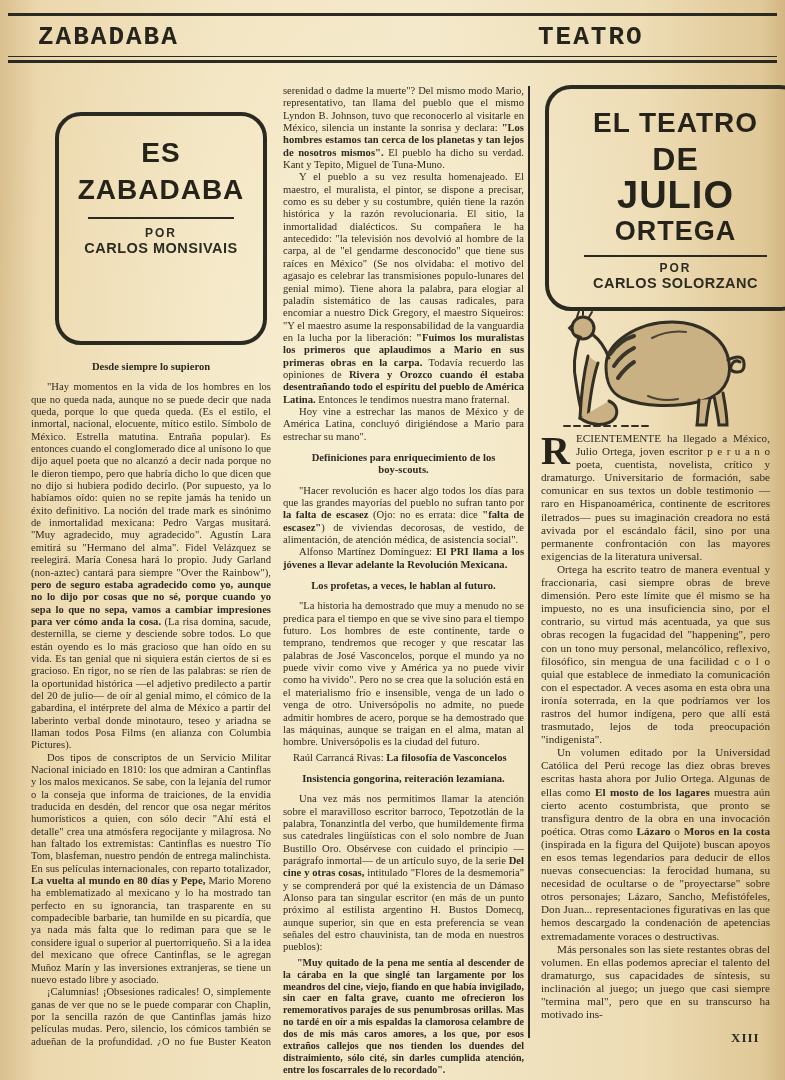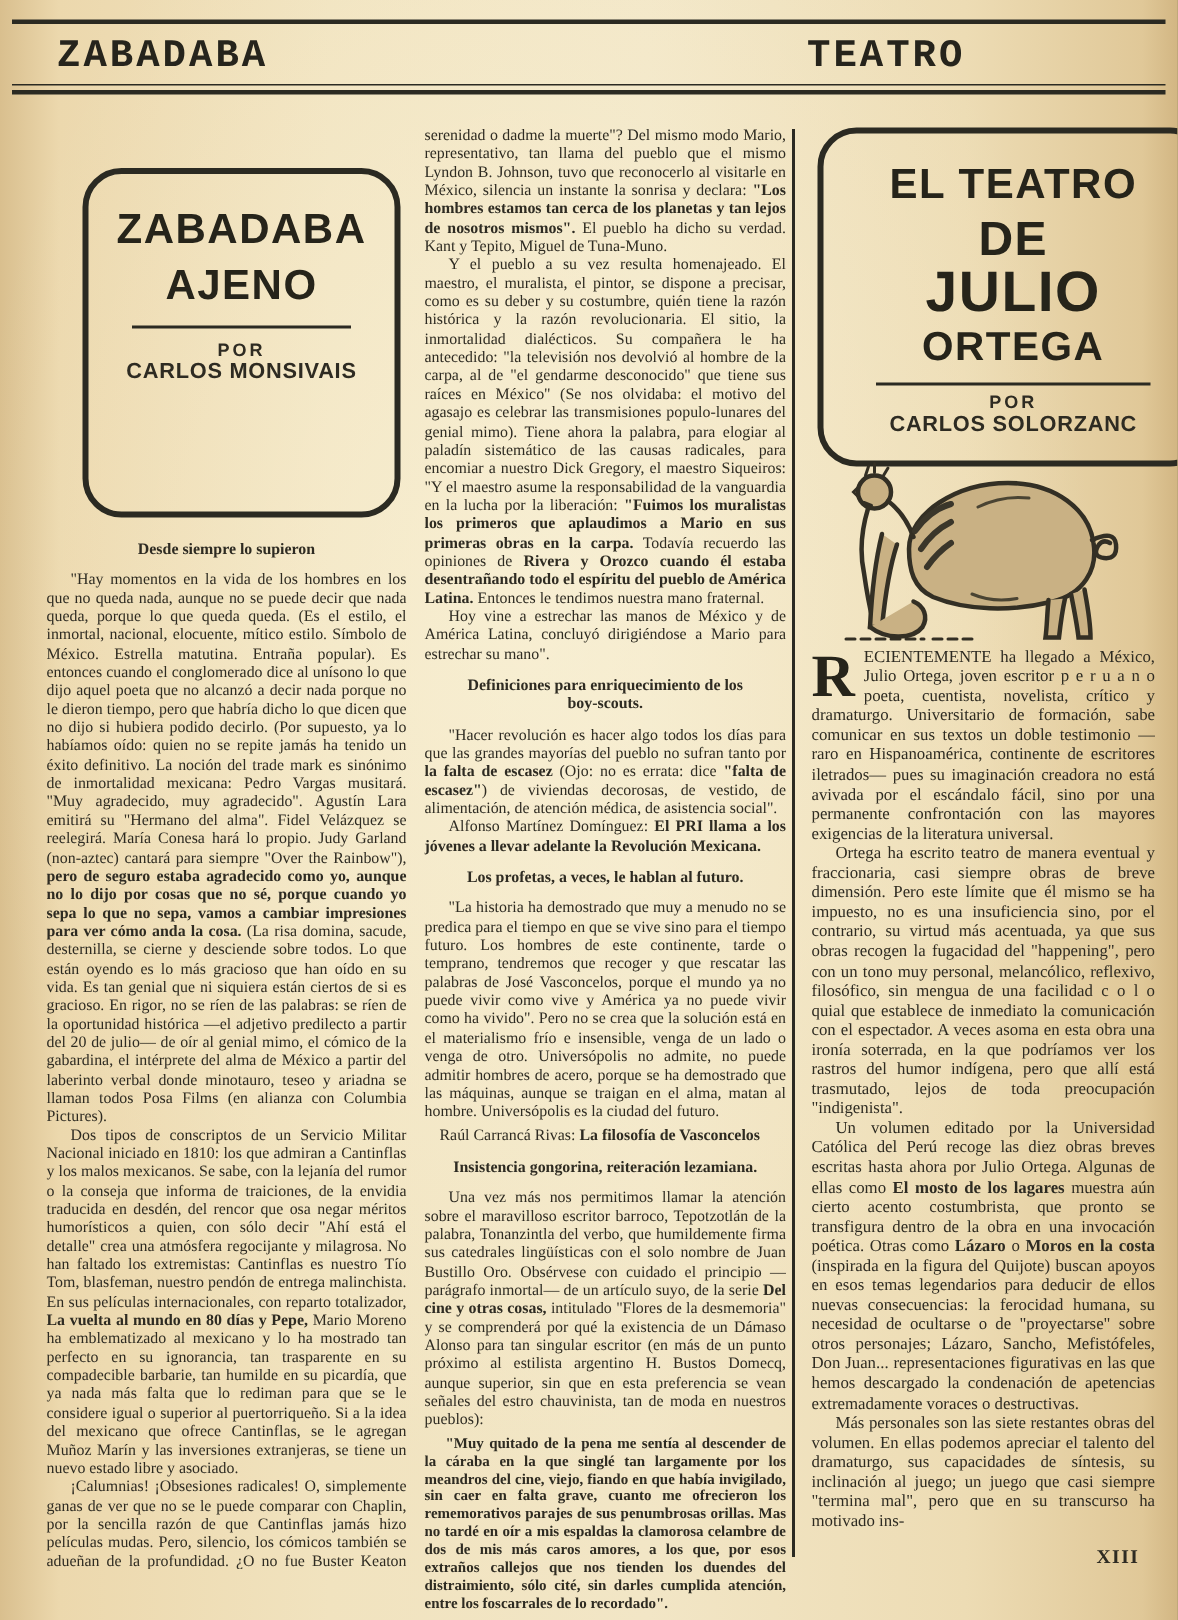--- a/index.html
+++ b/index.html
@@ -41,22 +41,22 @@
 <div class="page">
 
   <div class="rule" style="left:8px;right:8px;top:13px;height:3px;"></div>
   <div class="rule" style="left:8px;right:8px;top:56px;height:1px;"></div>
   <div class="rule" style="left:8px;right:8px;top:60px;height:3px;"></div>
 
   <div class="masthead" style="left:38px;top:22px;">ZABADABA</div>
   <div class="masthead" style="left:538px;top:22px;text-align:right;">TEATRO</div>
 
   <div class="tbox" style="left:55px;top:112px;width:212px;height:233px;padding-top:18px;">
+    <div class="tline" style="font-size:28px;line-height:37px;">ES</div>
     <div class="tline" style="font-size:28px;line-height:37px;">ZABADABA</div>
-    <div class="tline" style="font-size:28px;line-height:37px;">AJENO</div>
     <div class="tbox-rule"></div>
     <div class="byline-por">POR</div>
     <div class="byline-author">CARLOS MONSIVAIS</div>
   </div>
 
   <div class="col col-a" style="left:31px;top:352px;width:240px;height:694px;">
       <p class="blk head">Desde siempre lo supieron</p>
       <p class="blk para">"Hay momentos en la vida de los hombres en los que no queda nada, aunque no se puede decir que nada queda, porque lo que queda queda. (Es el estilo, el inmortal, nacional, elocuente, mítico estilo. Símbolo de México. Estrella matutina. Entraña popular). Es entonces cuando el conglomerado dice al unísono lo que dijo aquel poeta que no alcanzó a decir nada porque no le dieron tiempo, pero que habría dicho lo que dicen que no dijo si hubiera podido decirlo. (Por supuesto, ya lo habíamos oído: quien no se repite jamás ha tenido un éxito definitivo. La noción del trade mark es sinónimo de inmortalidad mexicana: Pedro Vargas musitará. "Muy agradecido, muy agradecido". Agustín Lara emitirá su "Hermano del alma". Fidel Velázquez se reelegirá. María Conesa hará lo propio. Judy Garland (non-aztec) cantará para siempre "Over the Rainbow"), <b>pero de seguro estaba agradecido como yo, aunque no lo dijo por cosas que no sé, porque cuando yo sepa lo que no sepa, vamos a cambiar impresiones para ver cómo anda la cosa.</b> (La risa domina, sacude, desternilla, se cierne y desciende sobre todos. Lo que están oyendo es lo más gracioso que han oído en su vida. Es tan genial que ni siquiera están ciertos de si es gracioso. En rigor, no se ríen de las palabras: se ríen de la oportunidad histórica —el adjetivo predilecto a partir del 20 de julio— de oír al genial mimo, el cómico de la gabardina, el intérprete del alma de México a partir del laberinto verbal donde minotauro, teseo y ariadna se llaman todos Posa Films (en alianza con Columbia Pictures).</p>
       <p class="blk para">Dos tipos de conscriptos de un Servicio Militar Nacional iniciado en 1810: los que admiran a Cantinflas y los malos mexicanos. Se sabe, con la lejanía del rumor o la conseja que informa de traiciones, de la envidia traducida en desdén, del rencor que osa negar méritos humorísticos a quien, con sólo decir "Ahí está el detalle" crea una atmósfera regocijante y milagrosa. No han faltado los extremistas: Cantinflas es nuestro Tío Tom, blasfeman, nuestro pendón de entrega malinchista. En sus películas internacionales, con reparto totalizador, <b>La vuelta al mundo en 80 días y Pepe,</b> Mario Moreno ha emblematizado al mexicano y lo ha mostrado tan perfecto en su ignorancia, tan trasparente en su compadecible barbarie, tan humilde en su picardía, que ya nada más falta que lo rediman para que se le considere igual o superior al puertorriqueño. Si a la idea del mexicano que ofrece Cantinflas, se le agregan Muñoz Marín y las inversiones extranjeras, se tiene un nuevo estado libre y asociado.</p>
       <p class="blk para">¡Calumnias! ¡Obsesiones radicales! O, simplemente ganas de ver que no se le puede comparar con Chaplin, por la sencilla razón de que Cantinflas jamás hizo películas mudas. Pero, silencio, los cómicos también se adueñan de la profundidad. ¿O no fue Buster Keaton quien anunció "Dadme la</p>

